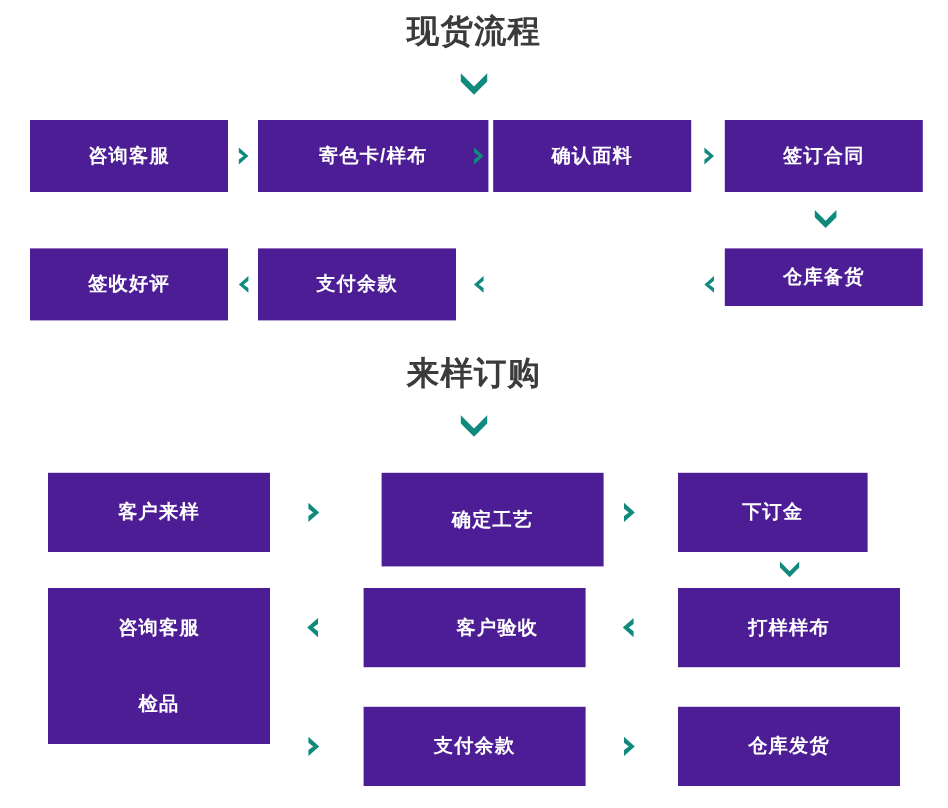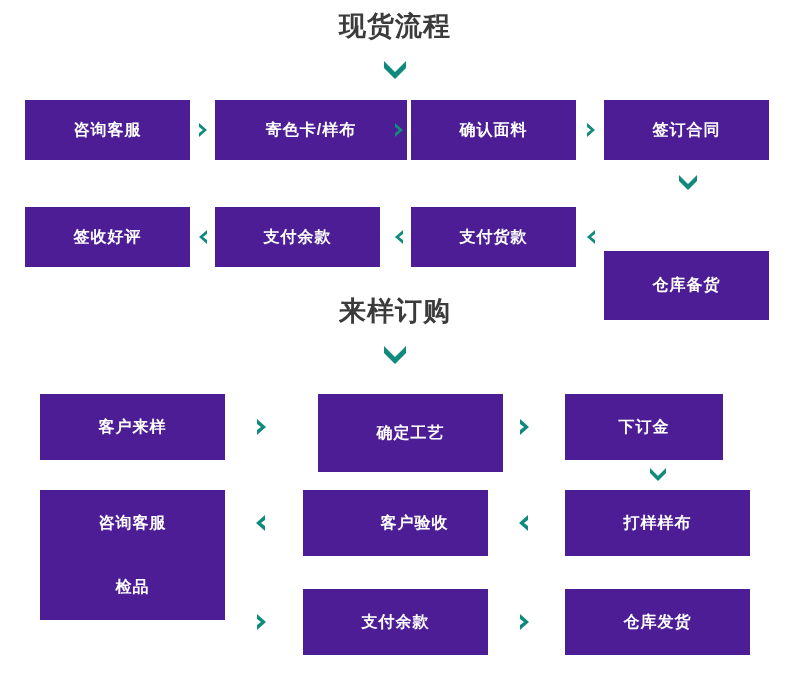--- a/index.html
+++ b/index.html
@@ -110,22 +110,21 @@
   </div>
 
   <div class="chev chev-v" style="left:675px; top:171px;">
     <svg width="22" height="18" viewBox="0 0 22 18">
         <path d="M2 2 L11 11 L20 2 L20 8 L11 17 L2 8 Z" fill="#118a7e"></path>
       </svg>
   </div>
 
   <div class="flow-box" style="left:25px;  top:207px; width:165px; height:60px;">签收好评</div>
   <div class="flow-box" style="left:215px; top:207px; width:165px; height:60px;">支付余款</div>
-  <div class="flow-box" style="left:411px; top:207px; width:165px; height:60px;">支付货款</div>
-  <div class="flow-box" style="left:604px; top:207px; width:165px; height:69px;margin-top:44px;">仓库备货</div>
+  <div class="flow-box" style="left:604px; top:207px; width:165px; height:48px;">仓库备货</div>
 
   <div class="chev chev-h" style="left:192px; top:223px;">
     <svg width="10" height="16" viewBox="0 0 10 16">
         <path d="M9 1 L1 8 L9 15 L9 11 L5 8 L9 5 Z" fill="#118a7e"></path>
       </svg>
   </div>
   <div class="chev chev-h" style="left:388px; top:223px;">
     <svg width="10" height="16" viewBox="0 0 10 16">
         <path d="M9 1 L1 8 L9 15 L9 11 L5 8 L9 5 Z" fill="#118a7e"></path>
       </svg>

